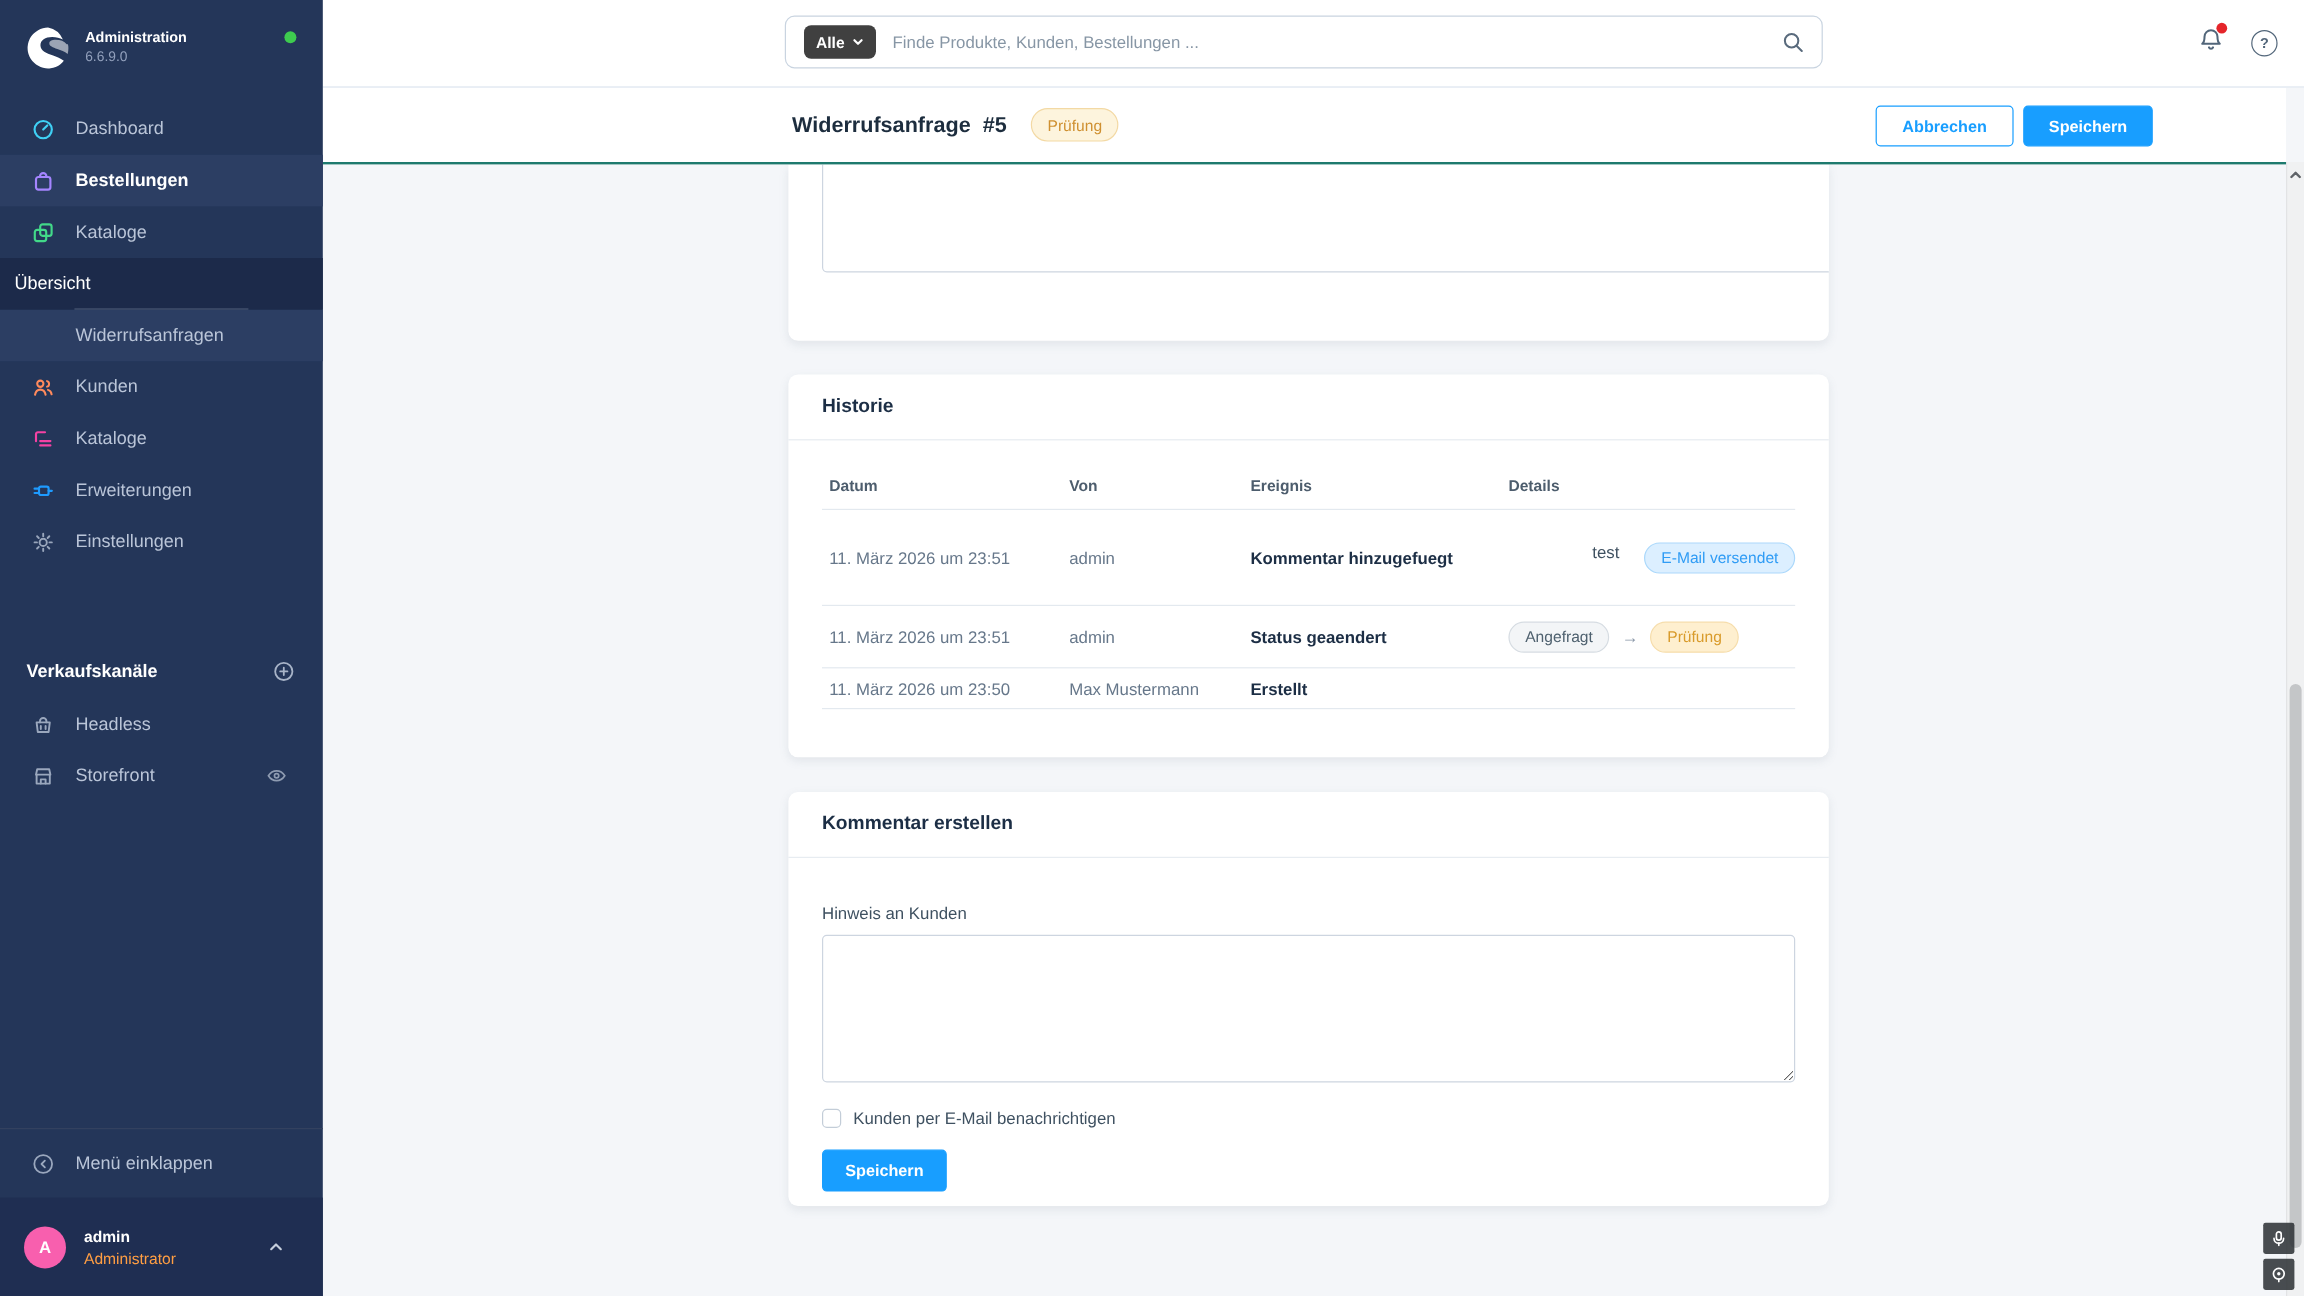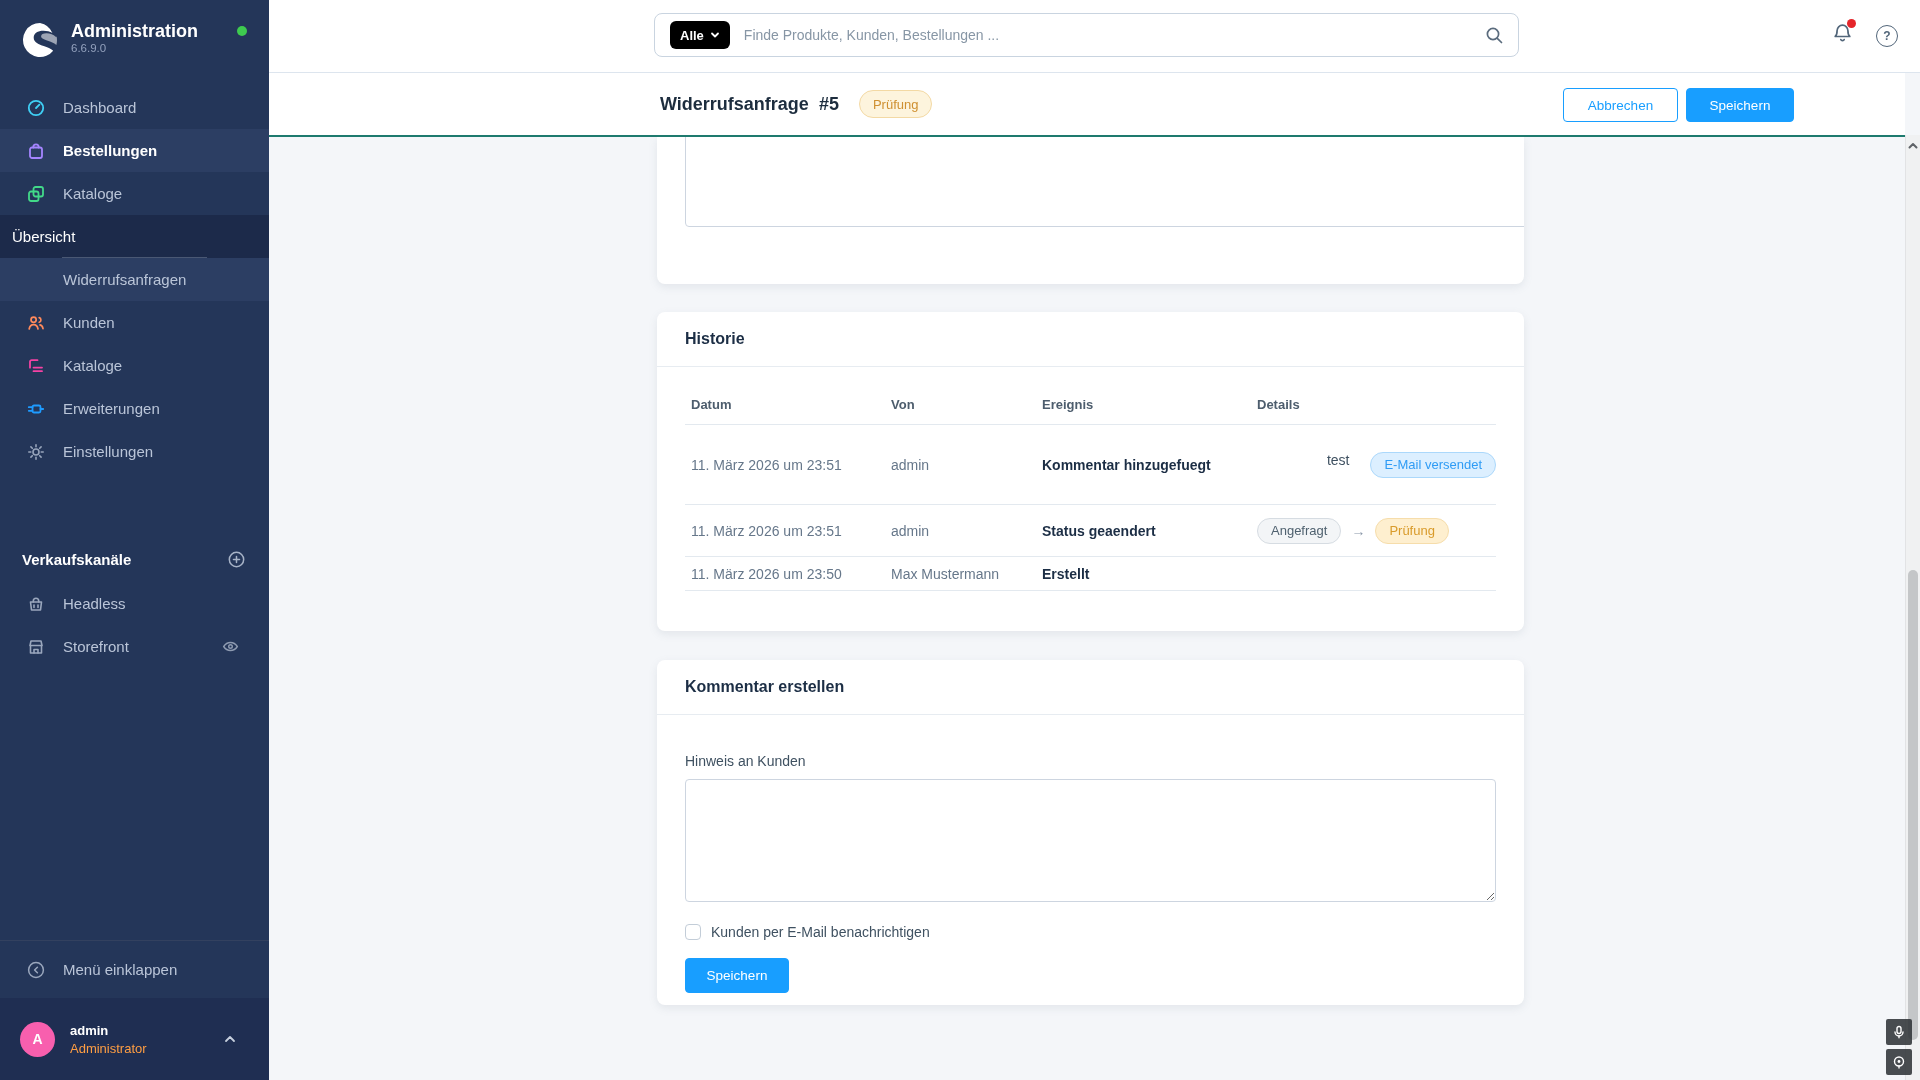--- a/index.html
+++ b/index.html
@@ -3,21 +3,21 @@
 <meta charset="utf-8">
 <style>
   * { margin:0; padding:0; box-sizing:border-box; }
   html,body { width:1920px; height:1080px; font-family:"Liberation Sans", sans-serif; }
   #app { position:relative; width:1920px; height:1080px; background:#f4f6f9; overflow:hidden; }
 
   
   .sidebar { position:absolute; left:0; top:0; width:269px; height:1080px; background:#243659; z-index:5; }
   .logo-row { position:absolute; left:22px; top:22px; display:flex; gap:13px; align-items:flex-start; }
   .logo-mark { width:36px; height:36px; }
-  .app-title { color:#fff; font-size:18px; font-weight:bold; line-height:18px; }
+  .app-title { color:#fff; font-size:12px; font-weight:bold; line-height:18px; }
   .app-version { color:#93a1bd; font-size:11.5px; margin-top:2px; }
   .status-dot { position:absolute; left:237px; top:26px; width:10px; height:10px; border-radius:50%; background:#3ecb4f; }
 
   .nav { position:absolute; top:86px; left:0; width:269px; }
   .nav-item { height:43px; display:flex; align-items:center; cursor:pointer; }
   .nav-item .ni-icon { width:18px; height:18px; margin-left:27px; margin-right:18px; flex:0 0 18px; }
   .nav-item .ni-label { font-size:15px; color:#bac5d8; }
   .nav-item.bold .ni-label { color:#ffffff; font-weight:bold; }
   .nav-item.group-bg { background:#2c3e63; }
   .sub-item { height:43px; display:flex; align-items:center; padding-left:63px; font-size:15px; color:#bac5d8; cursor:pointer; }
@@ -35,35 +35,35 @@
 
   .user-block { position:absolute; left:0; top:998px; width:269px; height:82px; background:#1f2e52; display:flex; align-items:center; cursor:pointer; }
   .avatar { width:35px; height:35px; border-radius:50%; background:#f85fae; color:#fff; font-weight:bold; font-size:14px; display:flex; align-items:center; justify-content:center; margin-left:20px; margin-right:15px; }
   .user-name { color:#fff; font-size:13px; font-weight:bold; }
   .user-role { color:#ff9e43; font-size:13px; margin-top:3px; }
   .user-chevron { position:absolute; right:32px; top:34px; }
 
   
   .topbar { position:absolute; left:269px; top:0; width:1651px; height:73px; background:#fff; border-bottom:1px solid #dde5ee; z-index:4; }
   .searchbox { position:absolute; left:385px; top:13px; width:865px; height:44px; background:#fff; border:1px solid #c9d4e0; border-radius:8px; display:flex; align-items:center; }
-  .search-tag { margin-left:15px; height:28px; padding:0 10px; background:#000000; border-radius:6px; display:flex; align-items:center; gap:6px; color:#fff; font-size:13px; font-weight:bold; cursor:pointer; }
+  .search-tag { margin-left:15px; height:28px; padding:0 10px; background:#404040; border-radius:6px; display:flex; align-items:center; gap:6px; color:#fff; font-size:13px; font-weight:bold; cursor:pointer; }
   .search-input { flex:1; border:none; outline:none; font-size:14px; color:#3f5161; margin-left:14px; font-family:"Liberation Sans", sans-serif; }
   .search-input::placeholder { color:#8796a5; }
   .search-glass { margin-right:14px; }
   .topbar-icons { position:absolute; right:22px; top:22px; display:flex; align-items:center; gap:22px; }
   .help-circle { width:22px; height:22px; border:1.6px solid #52667a; border-radius:50%; color:#52667a; font-size:12px; font-weight:bold; display:flex; align-items:center; justify-content:center; cursor:pointer; }
 
   
   .smartbar { position:absolute; left:269px; top:73px; width:1636px; height:64px; background:#fff; border-bottom:2px solid #1e7a6e; z-index:3; }
   .sb-title-row { position:absolute; left:391px; top:0; height:62px; display:flex; align-items:center; }
   .sb-title { font-size:18px; font-weight:bold; color:#1d2d3e; }
   .sb-number { font-size:18px; font-weight:bold; color:#1d2d3e; margin-left:10px; }
   .sb-badge { margin-left:20px; height:28px; padding:0 13px; display:flex; align-items:center; background:#fdf4dd; border:1px solid #f3d9a4; border-radius:14px; color:#cf9031; font-size:13px; }
   .sb-actions { position:absolute; right:111px; top:15px; display:flex; gap:8px; }
-  .btn { height:34px; border-radius:4px; font-size:13.5px; font-weight:normal; display:flex; align-items:center; justify-content:center; cursor:pointer; font-family:"Liberation Sans", sans-serif; }
+  .btn { height:34px; border-radius:4px; font-size:13.5px; font-weight:bold; display:flex; align-items:center; justify-content:center; cursor:pointer; font-family:"Liberation Sans", sans-serif; }
   .btn-ghost { width:115px; background:#fff; border:1px solid #189eff; color:#189eff; }
   .btn-primary { width:108px; background:#189eff; border:1px solid #189eff; color:#fff; }
 
   
   .content { position:absolute; left:269px; top:137px; width:1636px; height:943px; background:#f4f6f9; }
   .card { position:absolute; left:388px; width:867px; background:#fff; border-radius:8px; box-shadow:0 3px 8px rgba(120,135,150,.14); }
   .card-head { height:55px; display:flex; align-items:center; padding:0 28px; border-bottom:1px solid #e7ecf1; }
   .card-title { font-size:16px; font-weight:bold; color:#1c2e45; }
 
   .card-top { top:0; height:147px; border-radius:0 0 8px 8px; overflow:hidden; }

